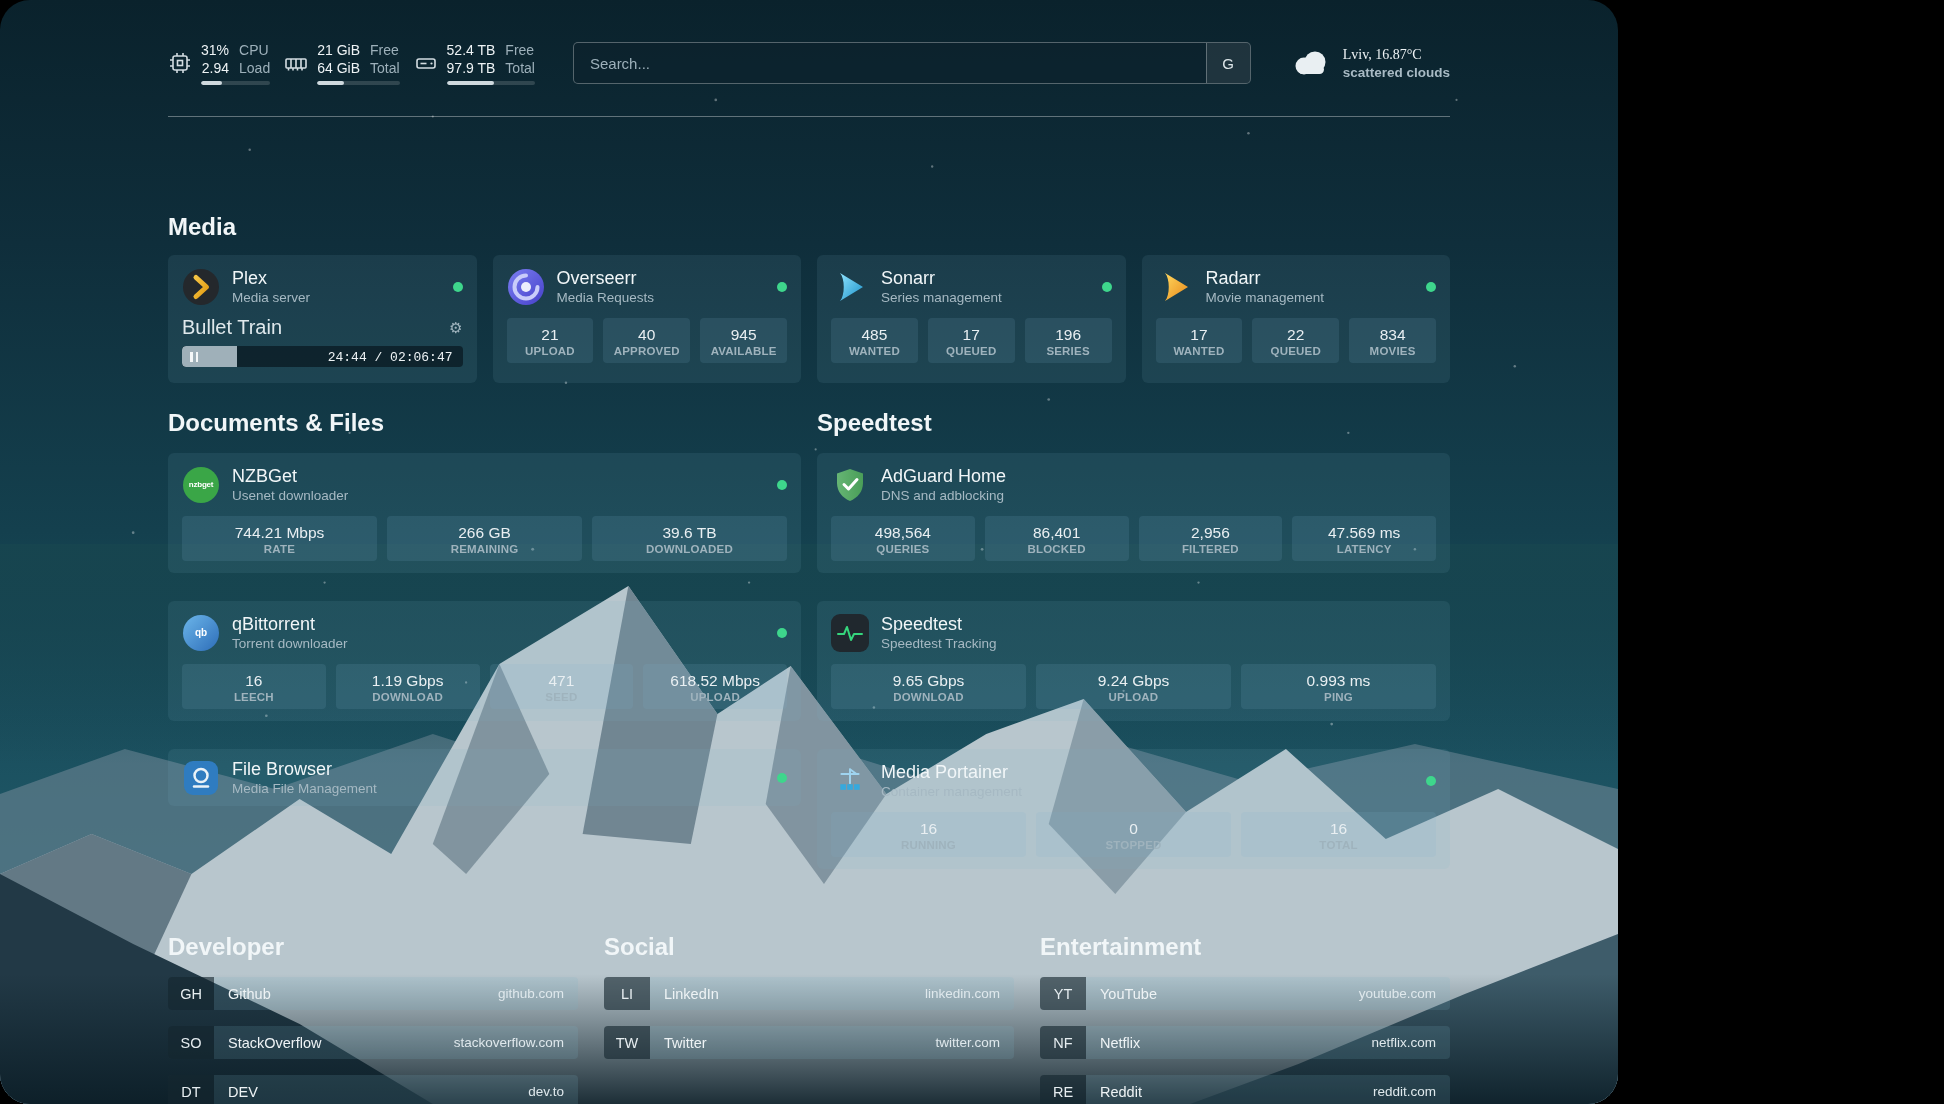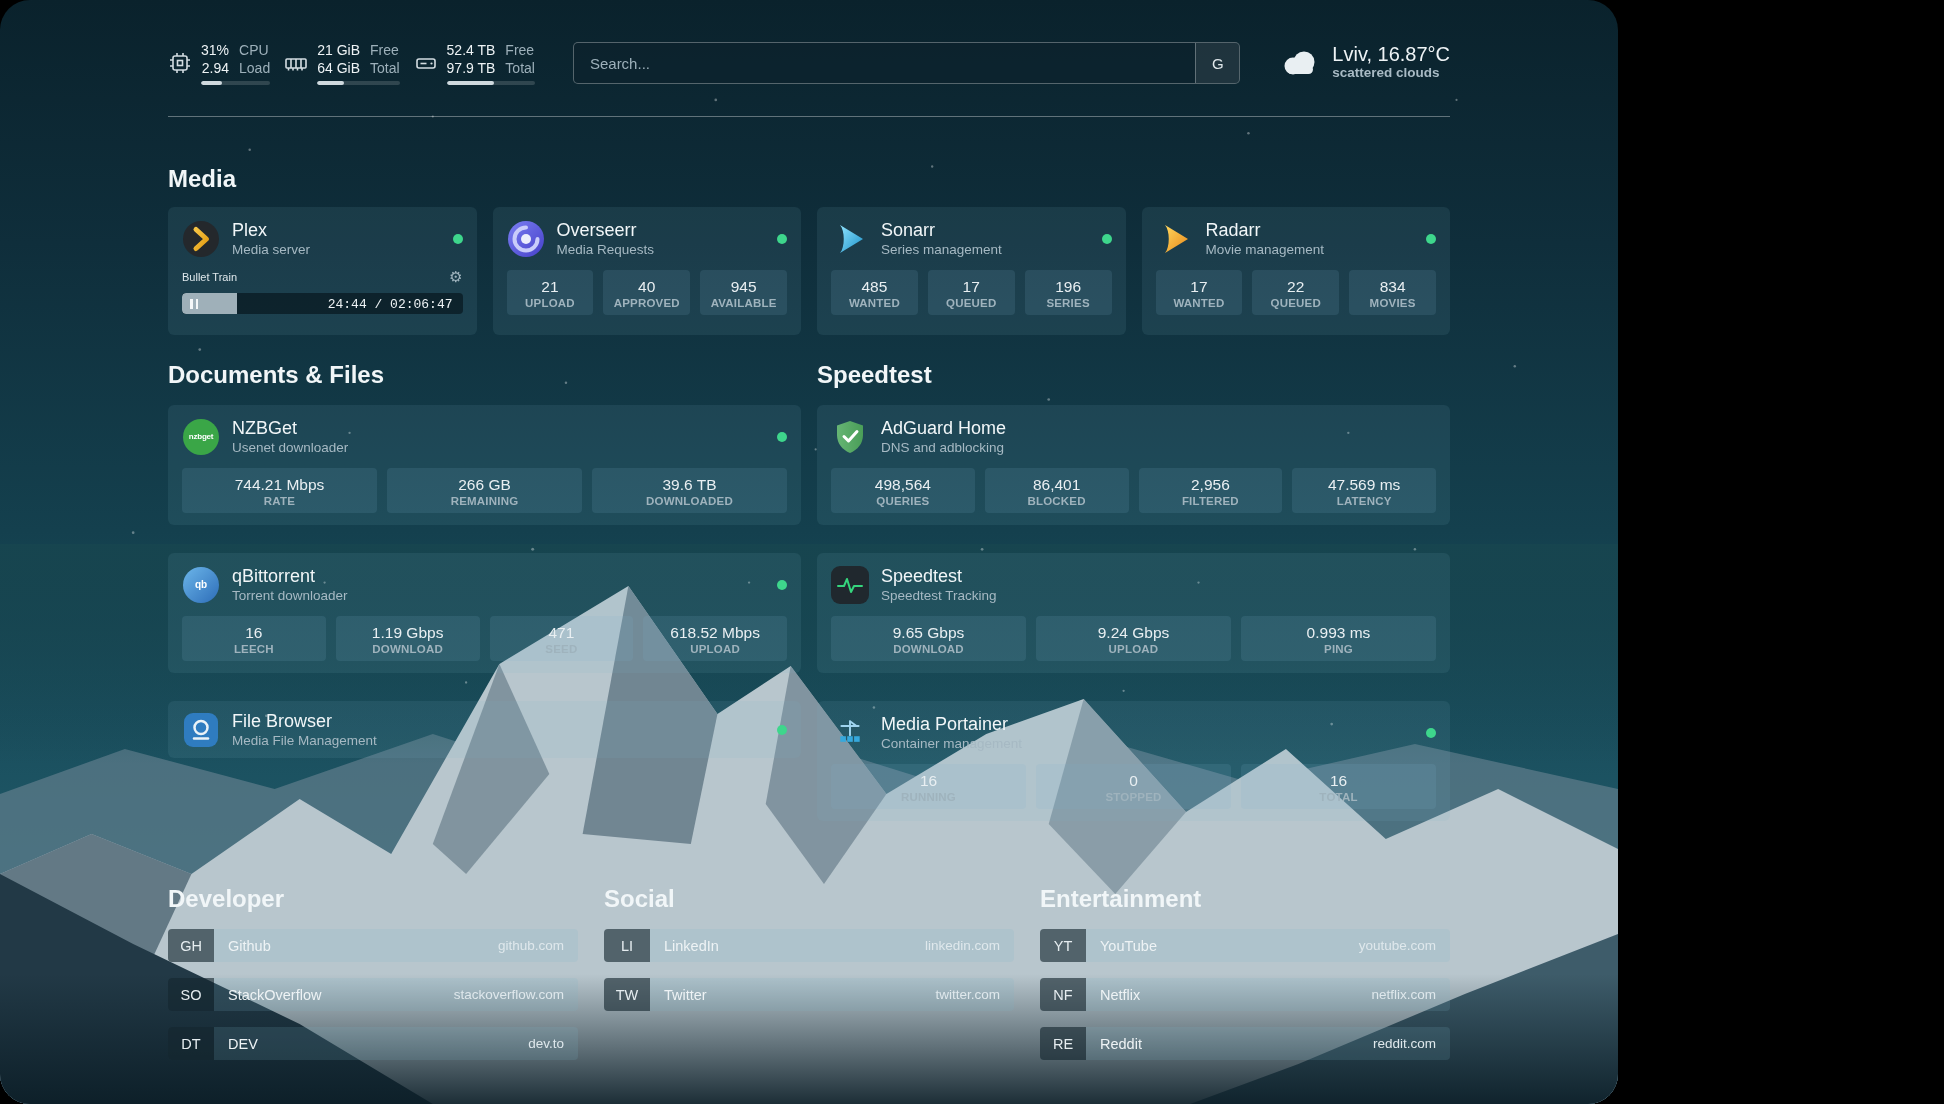--- a/index.html
+++ b/index.html
@@ -17,47 +17,47 @@
   .mon-grid{display:grid;grid-template-columns:auto auto;column-gap:10px;row-gap:1px;font-size:14px;line-height:17px;}
   .mon-val{color:#eef3f5;text-align:right;}
   .mon-lab{color:#9db0ba;}
   .mon-bar{margin-top:4px;height:4px;background:rgba(255,255,255,0.15);border-radius:2px;overflow:hidden;}
   .mon-fill{height:100%;background:#cfd9de;border-radius:2px;}
   .searchbar{flex:1;display:flex;align-items:stretch;height:42px;margin:0 24px;border:1px solid rgba(255,255,255,0.3);border-radius:5px;background:rgba(14,34,44,0.45);}
   .searchbar input{flex:1;background:transparent;border:none;outline:none;color:#e8eef1;font-size:15px;padding:0 16px;font-family:inherit;}
   .searchbar input::placeholder{color:#9db0ba;}
   .provider{width:44px;display:flex;align-items:center;justify-content:center;border-left:1px solid rgba(255,255,255,0.3);background:rgba(255,255,255,0.08);color:#dfe7ea;font-size:15px;border-radius:0 4px 4px 0;cursor:pointer;}
   .weather{display:flex;align-items:center;gap:12px;}
-  .weather-loc{font-size:20px;color:#eef3f5;line-height:19px;}
+  .weather-loc{font-size:14px;color:#eef3f5;line-height:19px;font-family:Liberation Serif, serif;}
   .weather-cond{font-size:13.5px;color:#a8bac4;line-height:17px;font-weight:bold;}
   .divider{margin-top:24px;border-top:1.5px solid rgba(255,255,255,0.35);}
 
   
   .section-title{font-size:24px;font-weight:700;color:#f1f6f8;}
-  .media-title{margin-top:48px;}
+  .media-title{margin-top:96px;}
   .media-grid{margin-top:14px;display:grid;grid-template-columns:repeat(4,1fr);gap:16px;}
   .media-grid .card{min-height:128px;}
 
   .card{background:rgba(126,180,202,0.11);border-radius:6px;padding:12px 14px;cursor:pointer;}
   .card-header{display:flex;align-items:center;gap:12px;}
   .svc-icon{width:38px;height:38px;flex:none;display:flex;align-items:center;justify-content:center;}
   .svc-name{font-size:18px;color:#f1f6f8;font-weight:500;line-height:22px;}
   .svc-sub{font-size:13.5px;color:#a6b9c3;line-height:17px;}
   .status-dot{width:10px;height:10px;border-radius:50%;background:#3ed68c;margin-left:auto;flex:none;}
   .stats{margin-top:12px;display:grid;gap:10px;}
   .cols-3{grid-template-columns:repeat(3,1fr);}
   .cols-4{grid-template-columns:repeat(4,1fr);}
   .stat{background:rgba(126,180,202,0.14);border-radius:4px;padding:7px 4px 6px;text-align:center;}
   .stat-value{font-size:15.5px;color:#e9eff2;line-height:19px;text-align:center;}
   .stat-label{margin-top:1px;font-size:11.5px;font-weight:700;color:#9fb3bd;letter-spacing:.2px;}
 
   
   .plex-body{margin-top:10px;}
   .plex-row1{display:flex;align-items:center;justify-content:space-between;}
-  .np-title{font-size:11px;color:#dfe8ec;}
+  .np-title{font-size:20px;color:#dfe8ec;}
   .gear{color:#9fb3bd;font-size:15px;}
   .plex-bar{position:relative;margin-top:7px;height:21px;background:rgba(8,24,32,0.72);border-radius:4px;overflow:hidden;font-family:Liberation Mono, monospace;}
   .plex-fill{position:absolute;left:0;top:0;bottom:0;background:#9fb0b9;border-radius:4px 0 0 4px;}
   .pause{position:absolute;left:8px;top:50%;transform:translateY(-50%);display:flex;gap:3px;}
   .pause span{width:2.5px;height:10px;background:#f4f7f8;display:block;}
   .plex-time{position:absolute;right:10px;top:50%;transform:translateY(-50%);font-size:13px;color:#eef3f5;}
 
   .two-col{margin-top:26px;display:grid;grid-template-columns:1fr 1fr;gap:16px;align-items:start;}
   .col-stack{display:flex;flex-direction:column;gap:28px;margin-top:16px;}
   .header-only{padding:9px 14px;}

